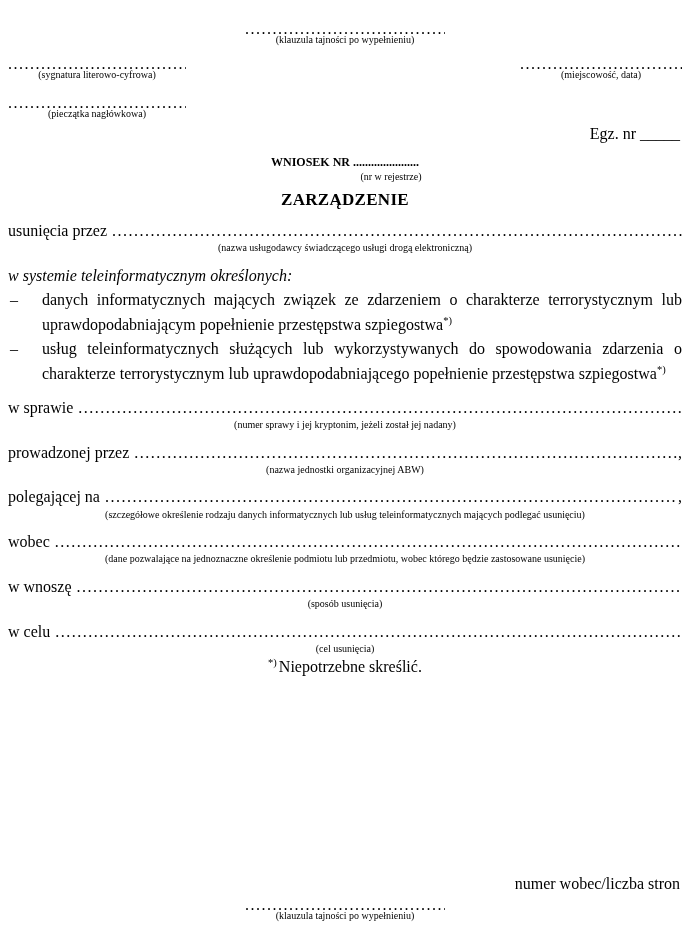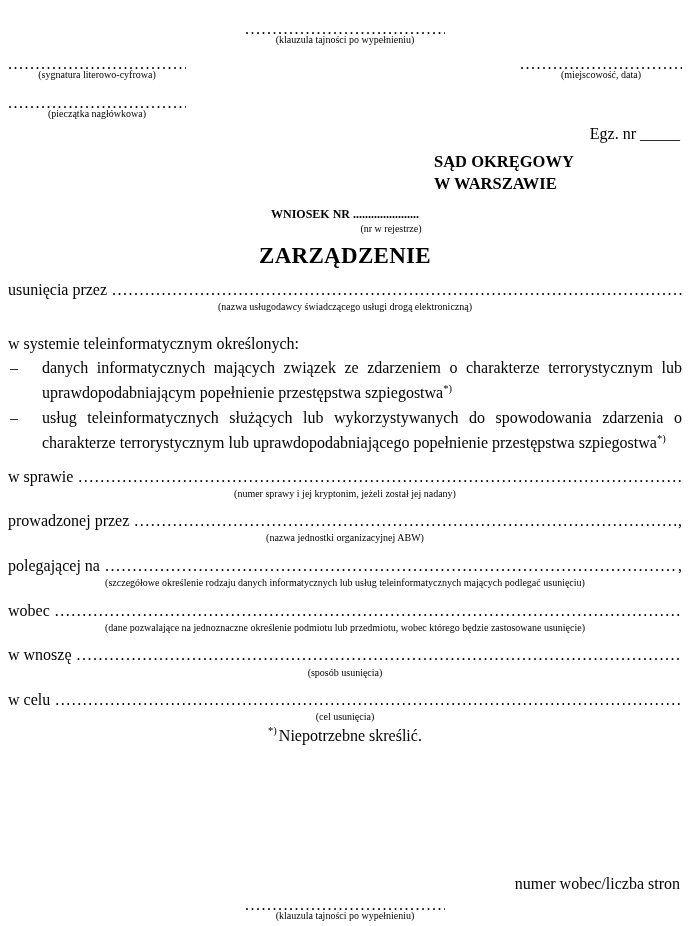--- a/index.html
+++ b/index.html
@@ -34,31 +34,31 @@
   .hdr-row3 { margin-top:13px; }
   .copy-no { margin-top:4px; padding-right:2px; }
 
   .court { margin-top:8px; margin-left:426px; font-weight:bold; font-size:16.5px; line-height:1.35; }
 
   .title-line { margin-top:12px; text-align:center; font-weight:bold; font-size:12px; }
   .title-caption { margin-top:1px; text-align:center; position:relative; left:46px; }
 
   .legal { margin-top:10px; text-indent:34px; text-align:justify; line-height:1.5; }
 
-  .order-heading { margin-top:7px; text-align:center; font-weight:bold; font-size:23px; letter-spacing:0.3px; }
+  .order-heading { margin-top:7px; text-align:center; font-weight:bold; font-size:17px; letter-spacing:0.3px; }
 
   .fill-line { display:flex; align-items:baseline; line-height:1.45;text-align:center; }
   .fill-line .label { white-space:nowrap; }
   .fill-line .dots { flex:1 1 auto; margin-left:5px; }
   .fill-line .suffix { white-space:nowrap; }
   .field { margin-top:9px; }
   .field .caption { margin-top:0px; }
   .removal { margin-top:9px; }
 
-  .system-intro { margin-top:19px; line-height:1.45; }
+  .system-intro { margin-top:9px; line-height:1.45;font-style:italic; }
 
   .bullets { margin-top:1px; }
   .bullet-item { display:flex; line-height:1.55; }
   .bullet-item .marker { width:34px; flex:0 0 34px; padding-left:2px; }
   .bullet-item .btext { flex:1; text-align:justify; }
   sup.fn { font-size:10.5px; vertical-align:super; line-height:0; }
 
   .footnote { margin-top:2px; line-height:1.3;text-align:center; }
   .footnote sup.fn { margin-right:2px; }
 
@@ -89,24 +89,20 @@
 
   <div class="hdr-row hdr-row3">
     <div class="hdr-block-left">
       <div class="dotline">..........................................................</div>
       <div class="caption">(pieczątka nagłówkowa)</div>
     </div>
   </div>
 
   <div class="right copy-no">Egz. nr _____</div>
 
-  <div class="court">
-    <div>SĄD OKRĘGOWY</div>
-    <div>W WARSZAWIE</div>
-  </div>
 
   <div class="title-line">
     <span>WNIOSEK NR</span>
     <span>......................</span>
   </div>
   <div class="caption title-caption">(nr w rejestrze)</div>
 
 
   <div class="order-heading">ZARZĄDZENIE</div>
 

